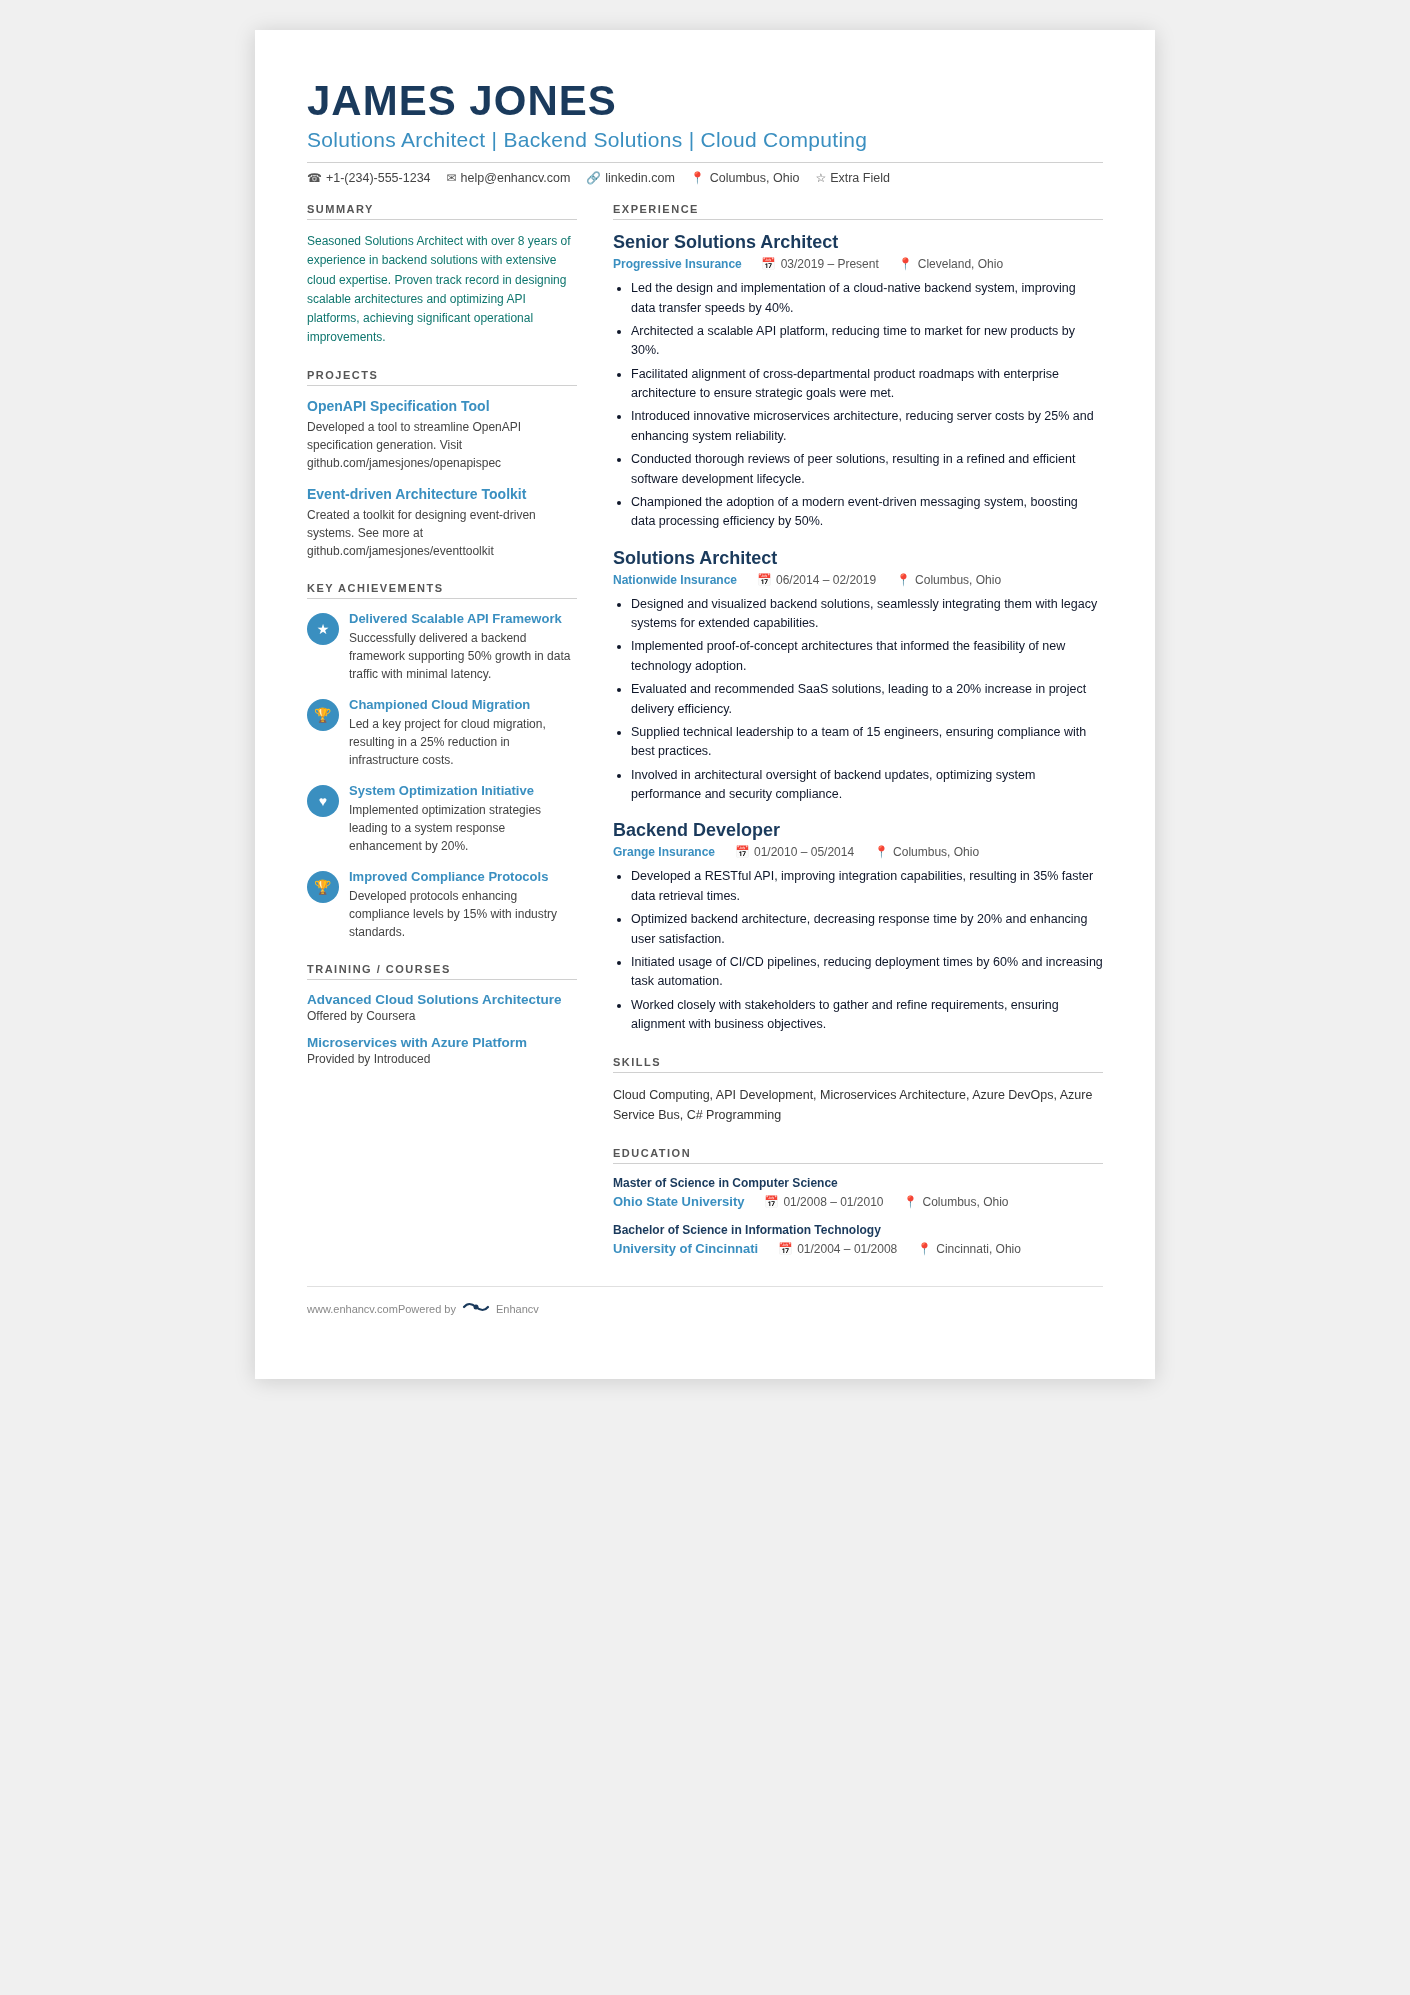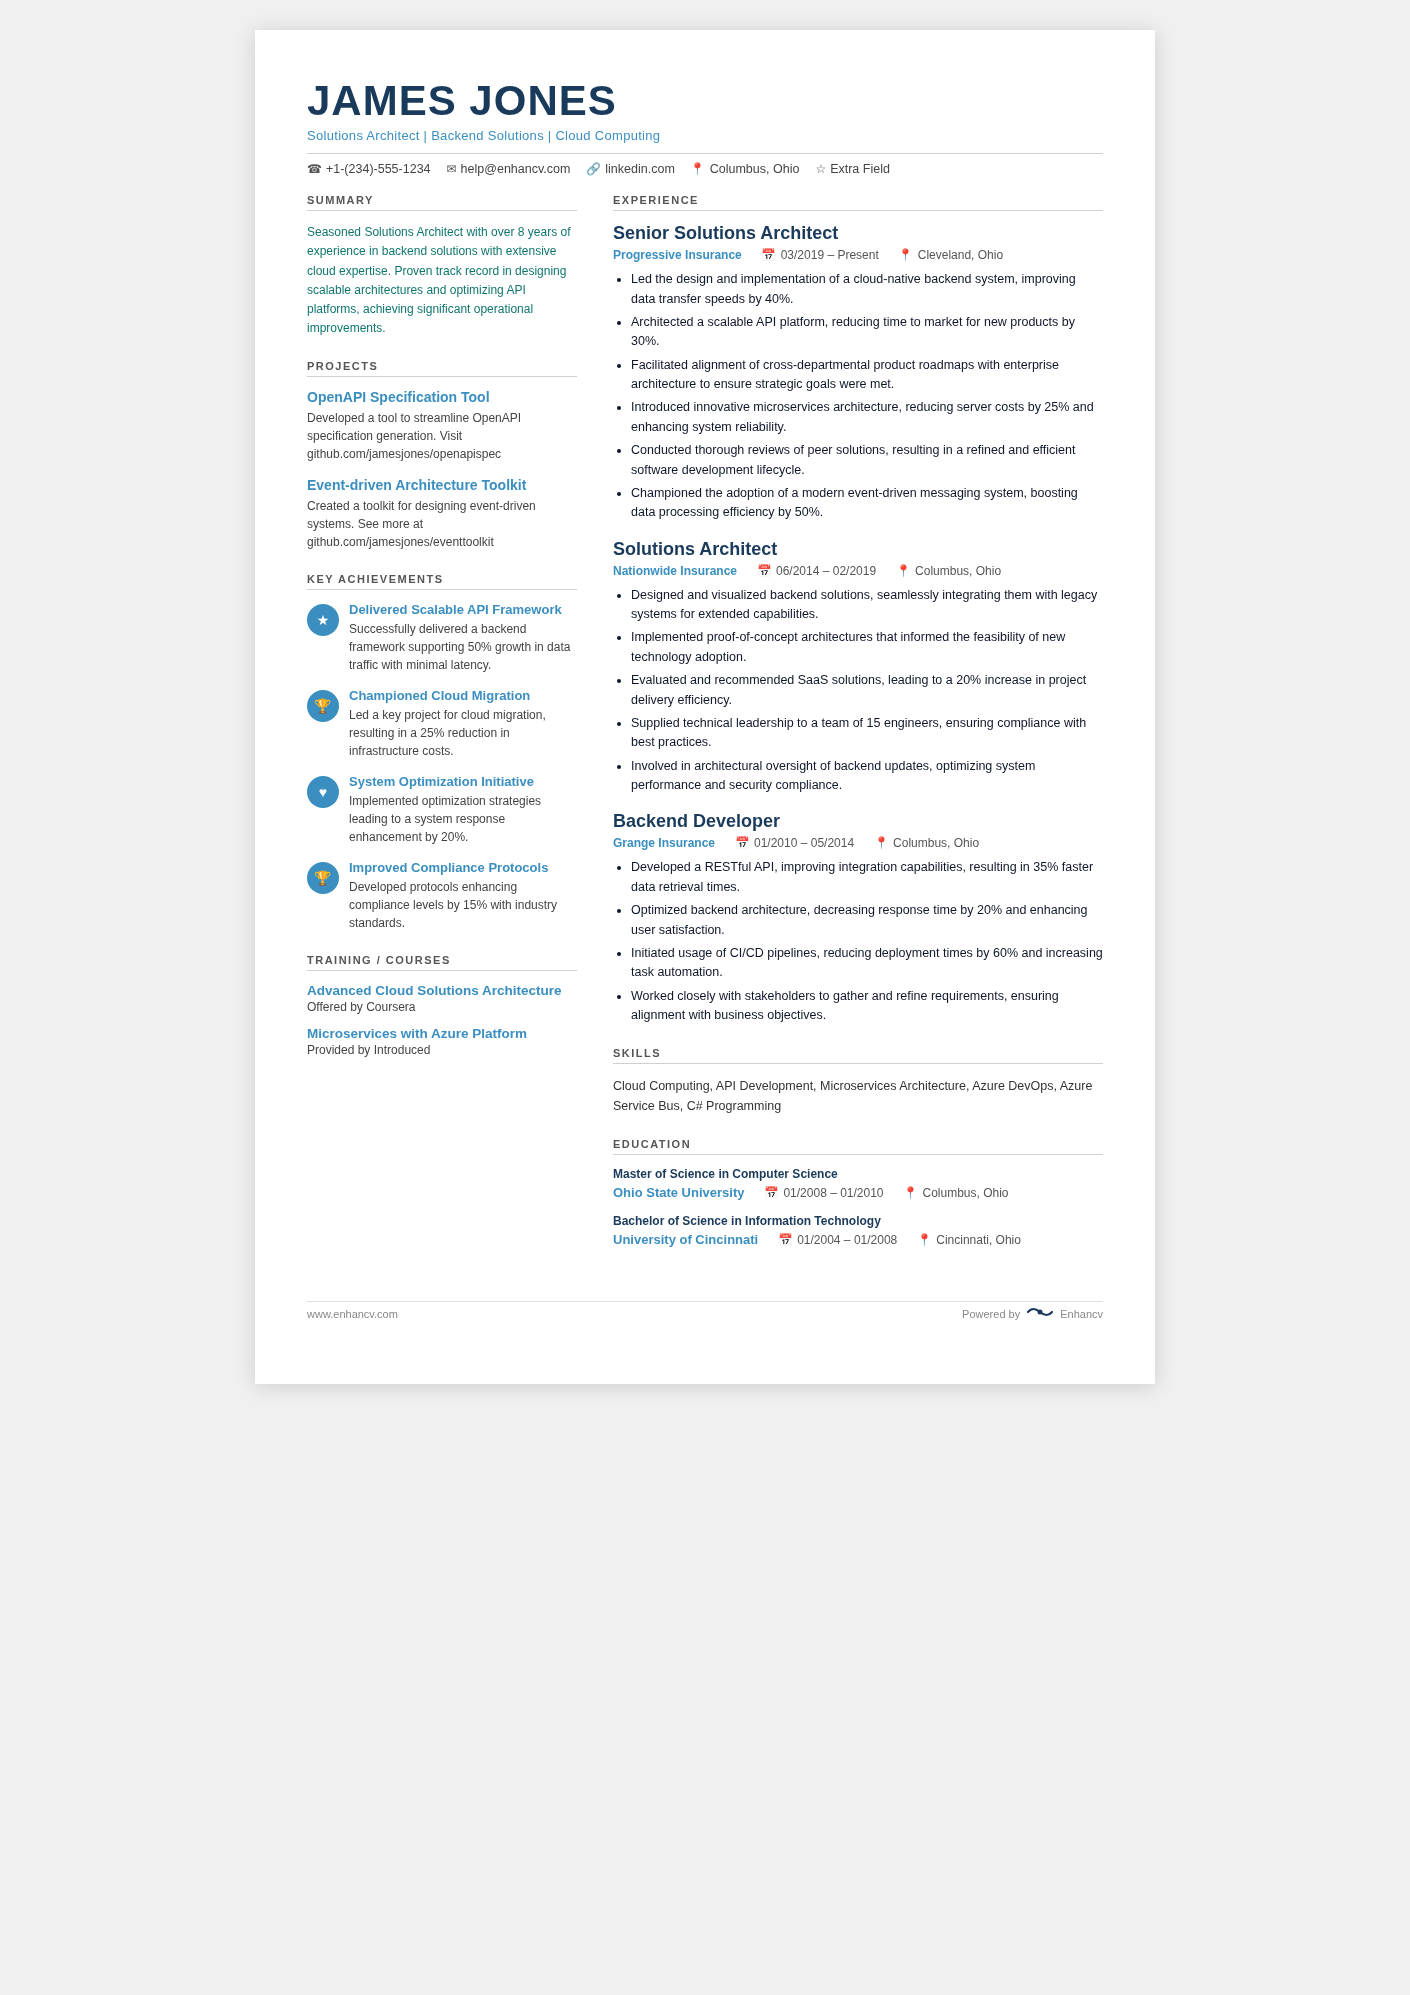--- a/index.html
+++ b/index.html
@@ -19,21 +19,21 @@
     
     .header { margin-bottom: 10px; }
     .header-name {
       font-size: 42px;
       font-weight: 700;
       color: #1a3a5c;
       letter-spacing: 1px;
       line-height: 1.1;
     }
     .header-title {
-      font-size: 13px;
+      font-size: 21px;
       color: #3a8fc0;
       font-weight: 400;
       margin-top: 4px;
       letter-spacing: 0.3px;
     }
     .header-contact {
       display: flex;
       flex-wrap: wrap;
       gap: 16px;
       margin-top: 10px;
@@ -227,25 +227,24 @@
       font-size: 12px;
       color: #555;
       display: flex;
       align-items: center;
       gap: 4px;
     }
 
     
     .footer {
       display: flex;
-      justify-content: space-between;
-      align-items: center;
-      margin-top: 40px;
+      align-items: center;
+      margin-top: 16px;
       border-top: 1px solid #e0e0e0;
-      padding-top: 2px;
+      padding-top: 12px;
     }
     .footer-url {
       font-size: 11px;
       color: #888;
     }
     .footer-brand {
       display: flex;
       align-items: center;
       gap: 6px;
       font-size: 11px;

